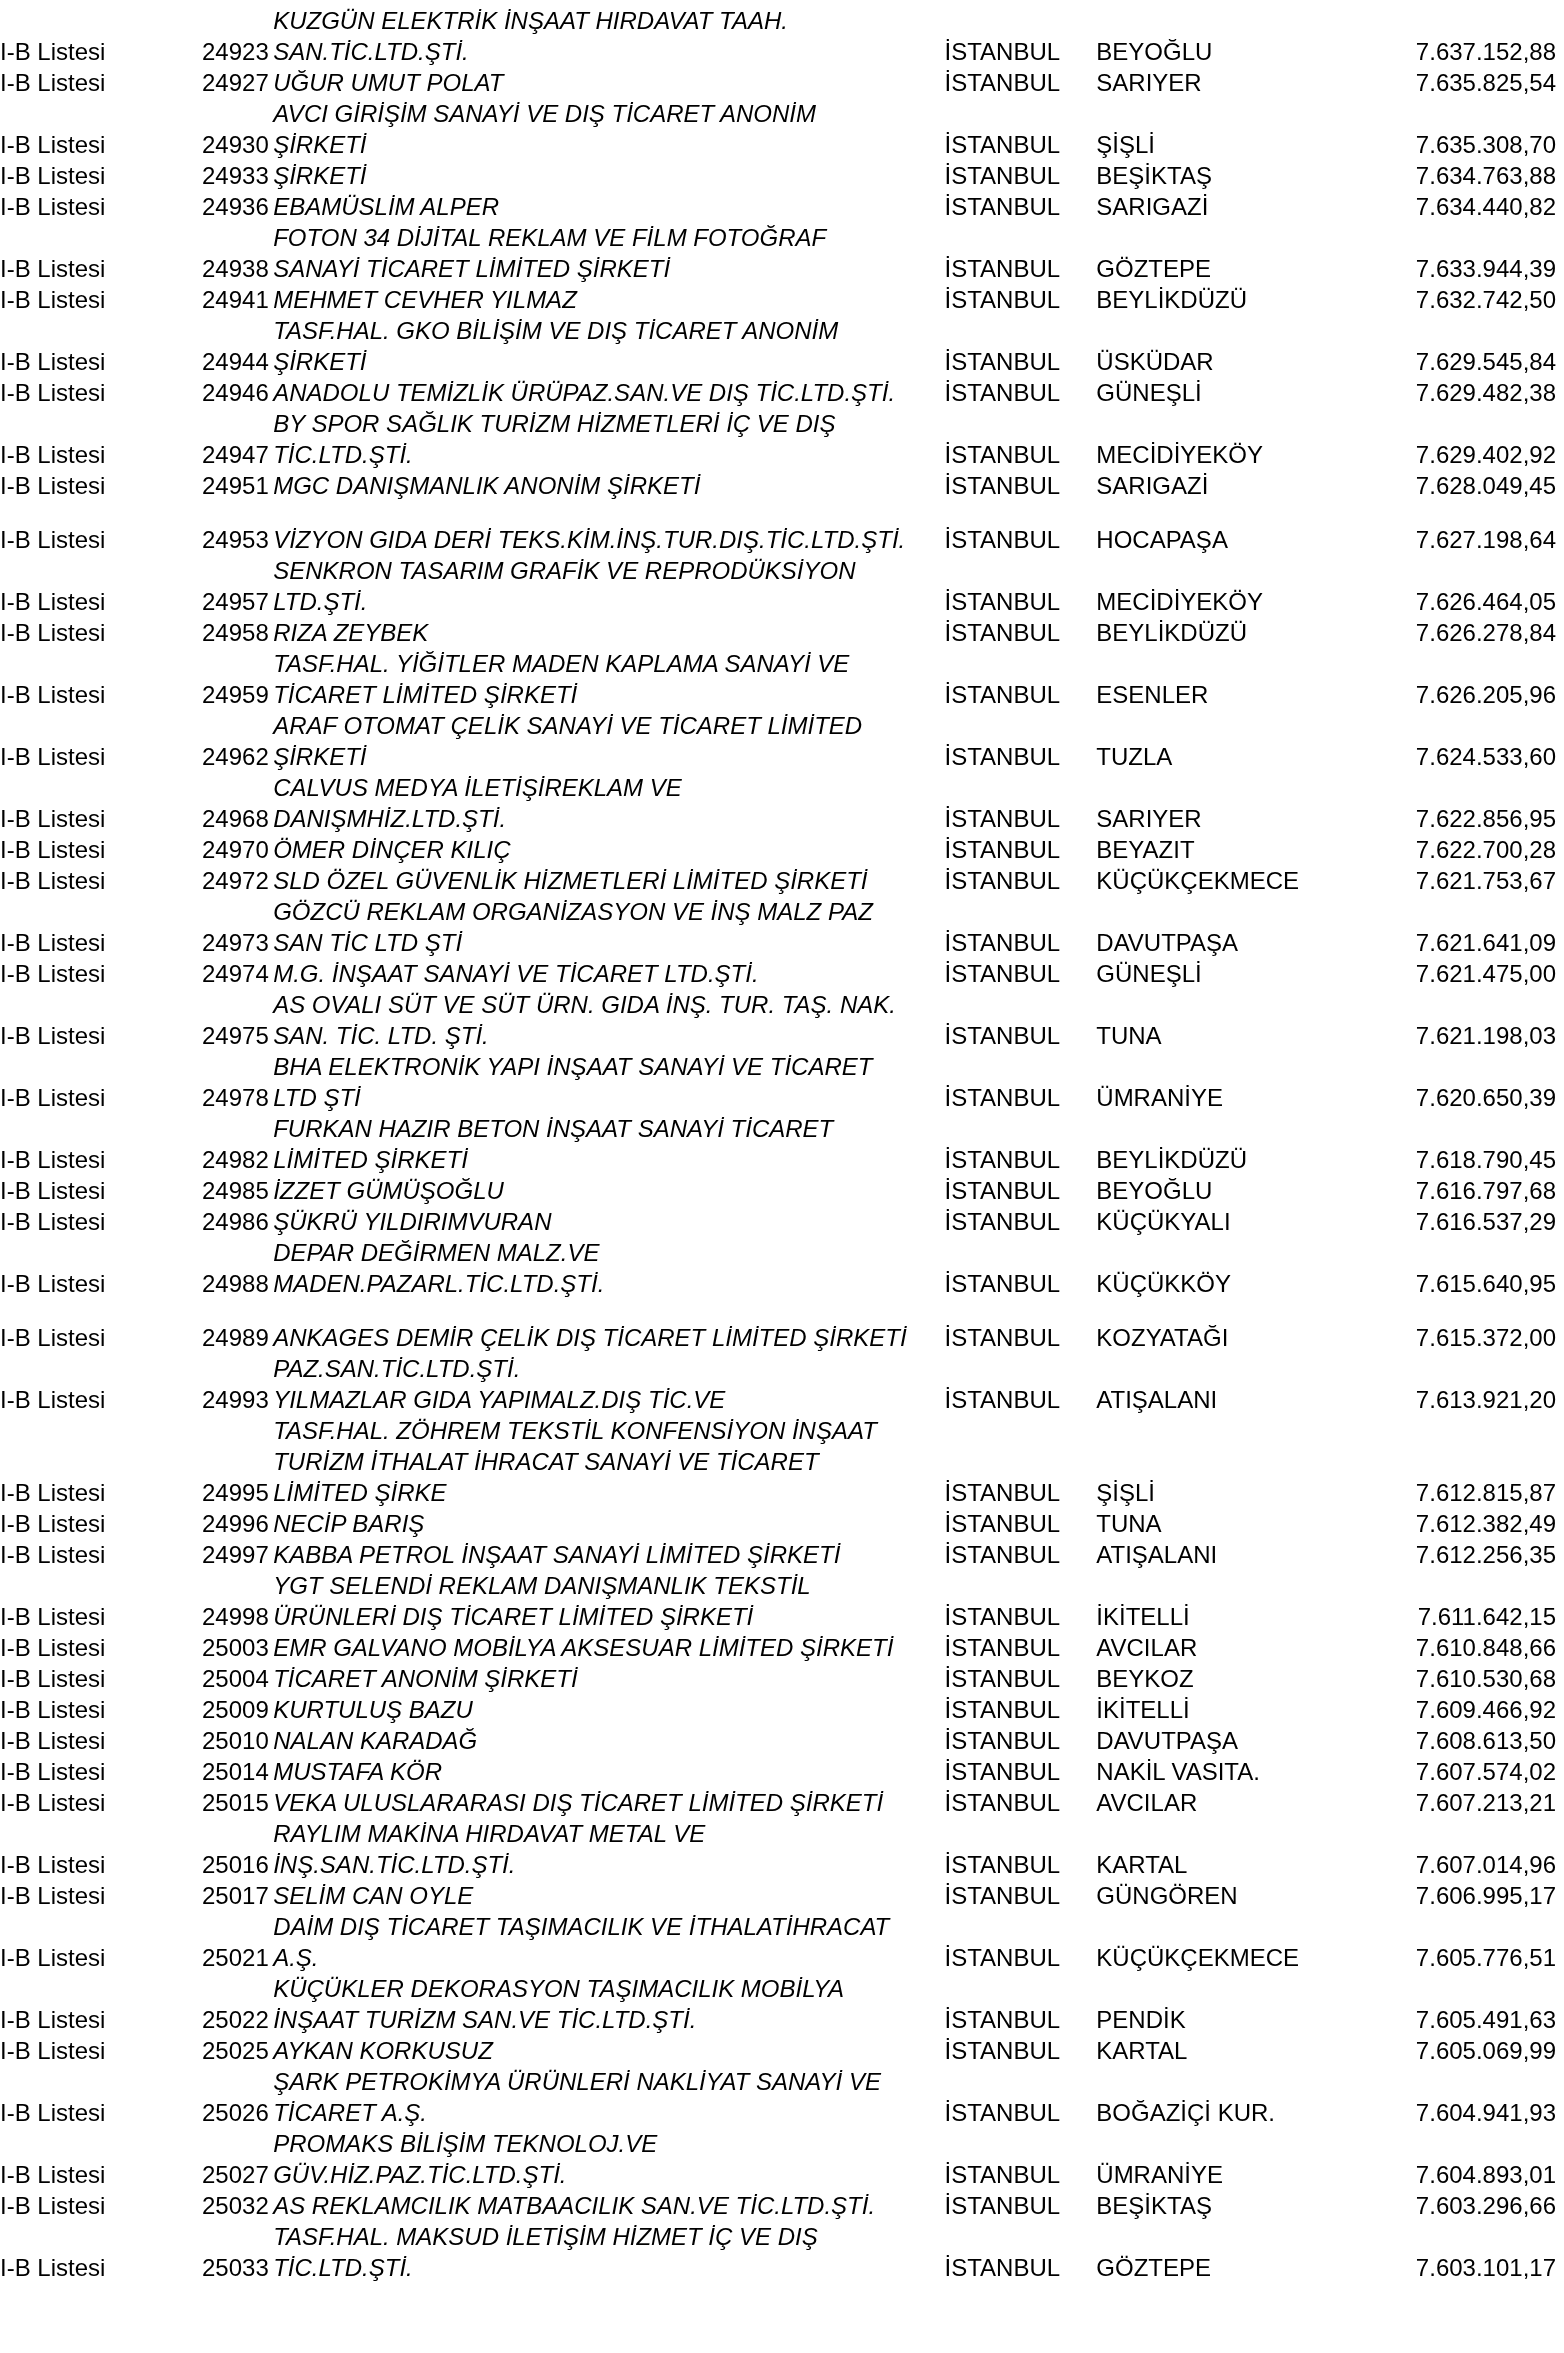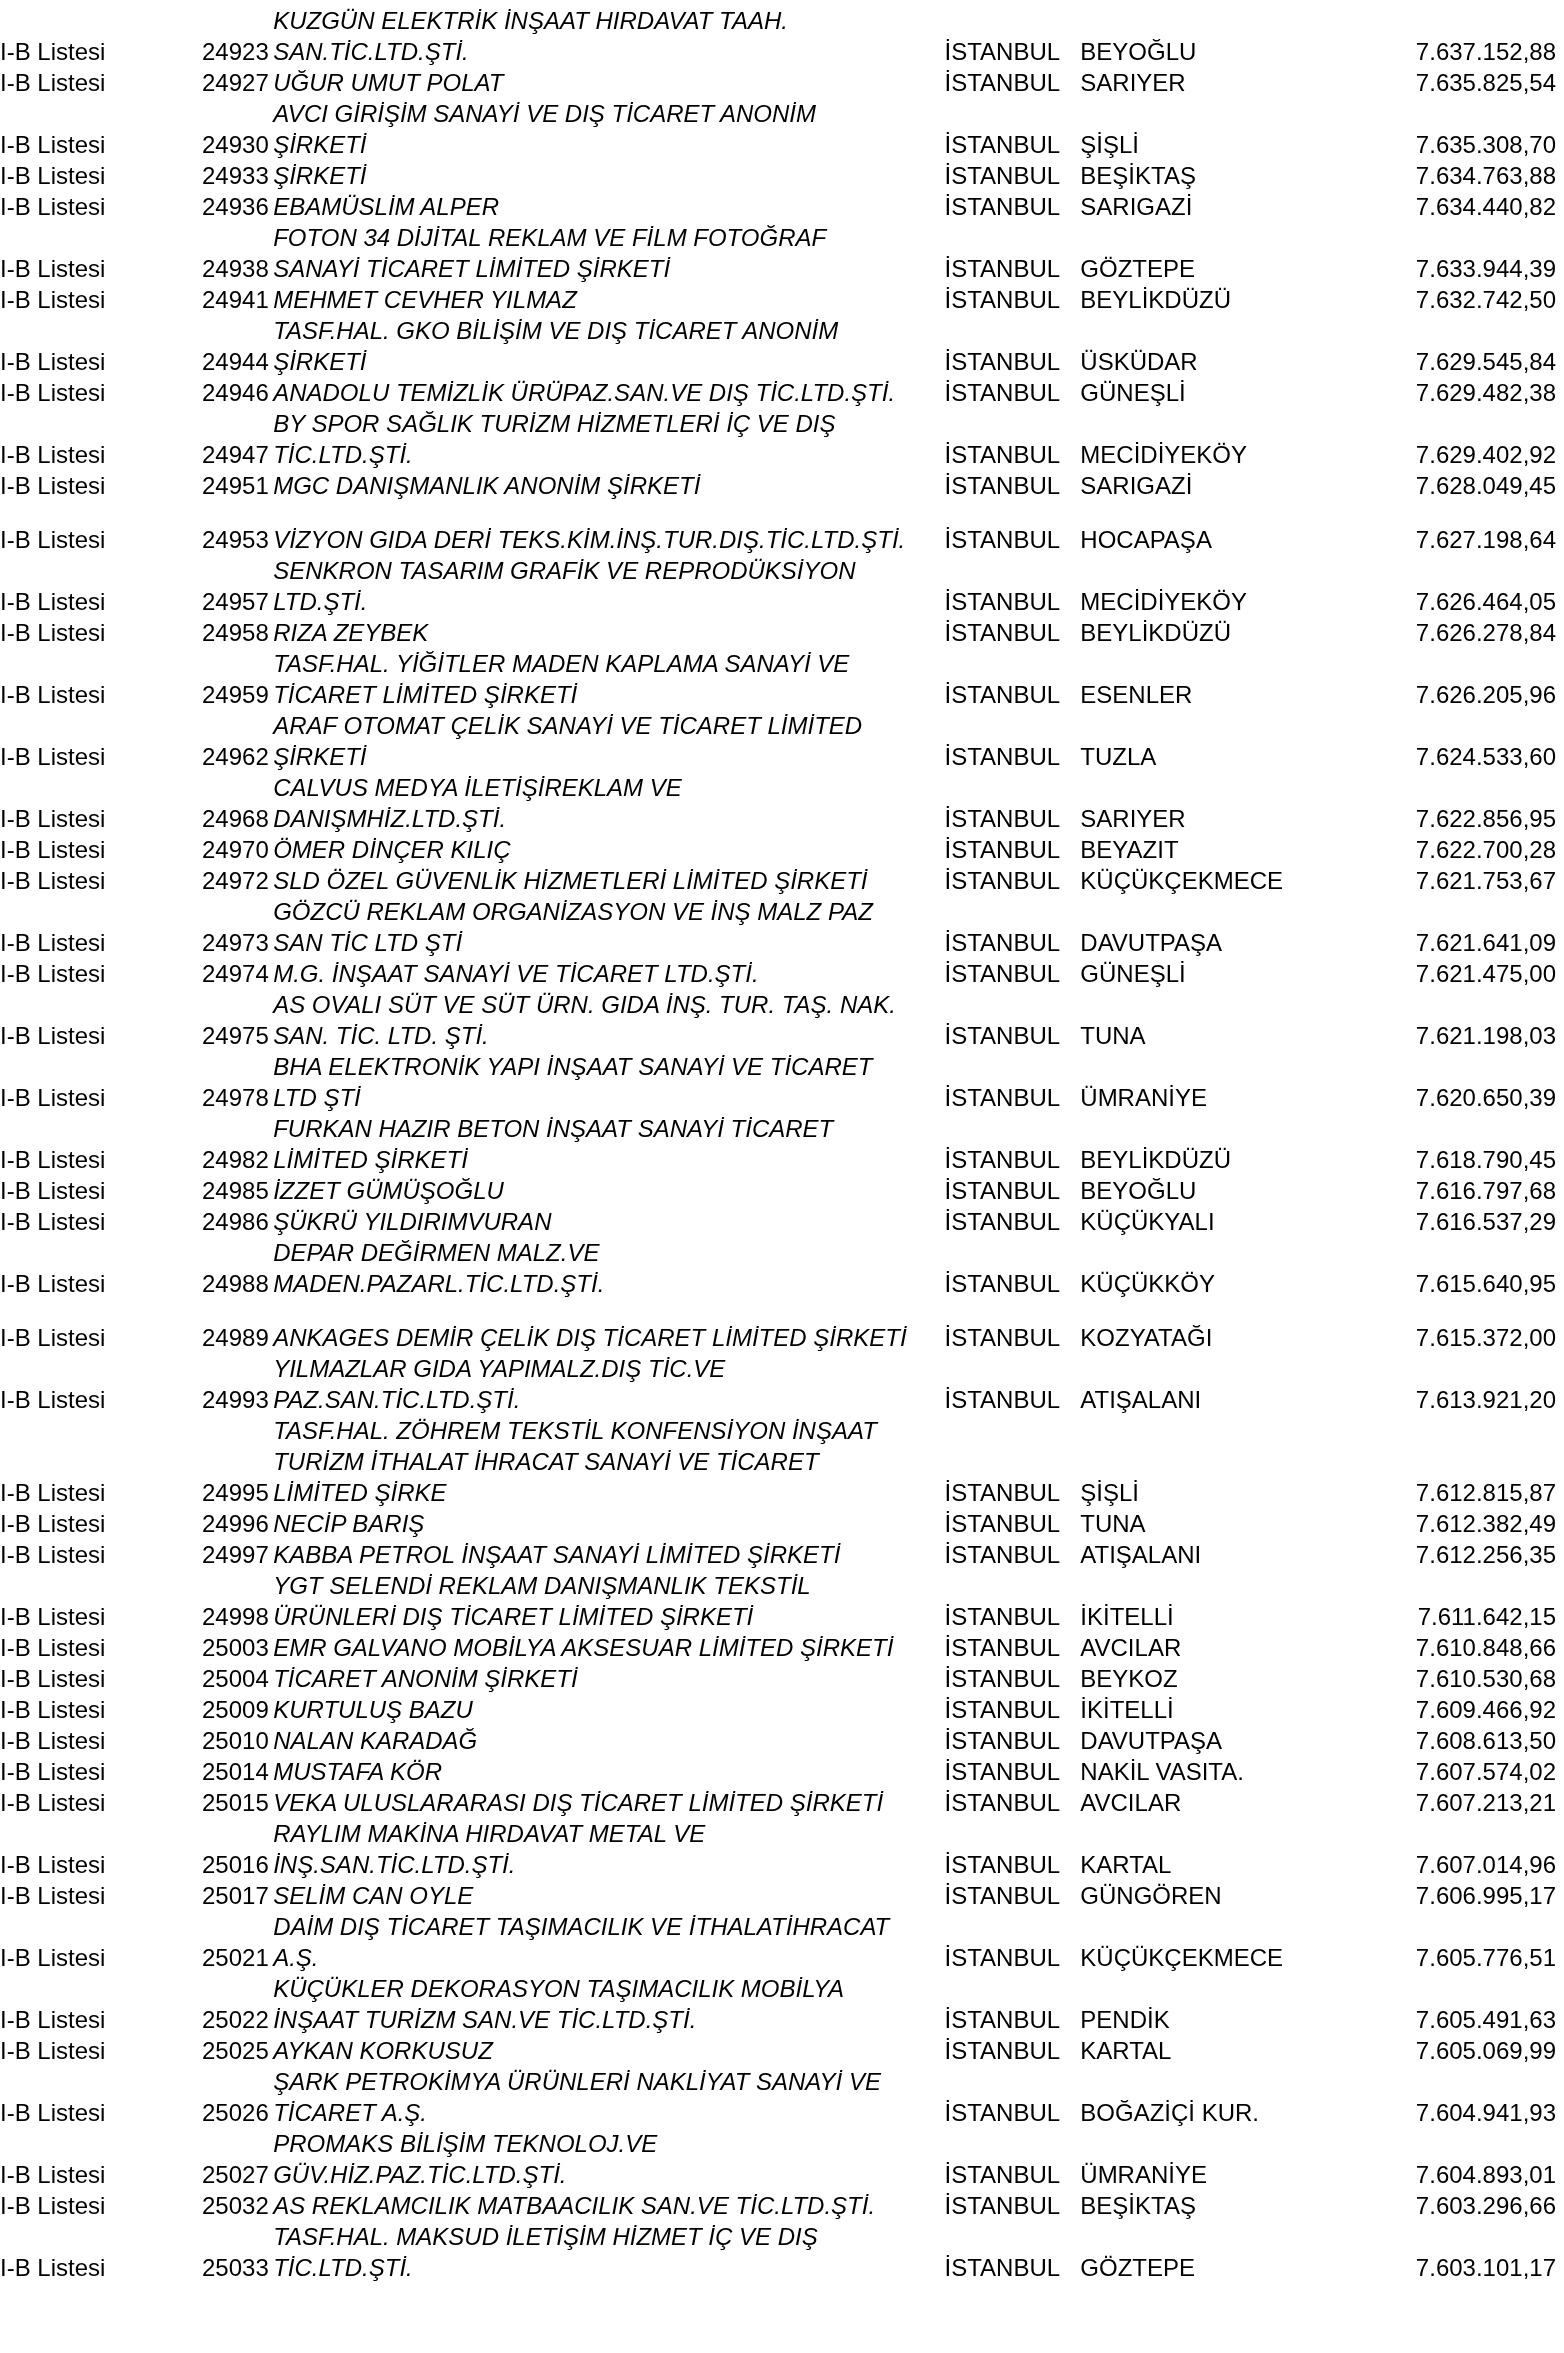--- a/index.html
+++ b/index.html
@@ -22,21 +22,21 @@
     font-size: 24px;
     line-height: 31px;
   }
   .rec.gap { margin-top: 23px; }
   .list, .num, .name, .city, .dist, .amt { white-space: nowrap; }
   .list { padding-left: 0; }
   .num { }
   .name { padding-left: 6.2px; font-style: italic; }
   .name .ln { display: block; }
   .city { padding-left: 11.5px; }
-  .dist { padding-left: 2.3px; }
+  .dist { padding-left: 2.3px; margin-left: 16px; }
   .amt { text-align: right; padding-right: 8px; }
 </style>
 </head>
 <body>
 
 <div id="doc">
 
 <div class="rec">
       <div class="list">I-B Listesi</div>
       <div class="num">24923</div>
@@ -328,22 +328,22 @@
         <span class="ln">ANKAGES DEMİR ÇELİK DIŞ TİCARET LİMİTED ŞİRKETİ</span>
       </div>
       <div class="city">İSTANBUL</div>
       <div class="dist">KOZYATAĞI</div>
       <div class="amt">7.615.372,00</div>
     </div>
     <div class="rec">
       <div class="list">I-B Listesi</div>
       <div class="num">24993</div>
       <div class="name">
+        <span class="ln">PAZ.SAN.TİC.LTD.ŞTİ.</span>
         <span class="ln">YILMAZLAR GIDA YAPIMALZ.DIŞ TİC.VE</span>
-        <span class="ln">PAZ.SAN.TİC.LTD.ŞTİ.</span>
       </div>
       <div class="city">İSTANBUL</div>
       <div class="dist">ATIŞALANI</div>
       <div class="amt">7.613.921,20</div>
     </div>
     <div class="rec">
       <div class="list">I-B Listesi</div>
       <div class="num">24995</div>
       <div class="name">
         <span class="ln">TASF.HAL. ZÖHREM TEKSTİL KONFENSİYON İNŞAAT</span>

